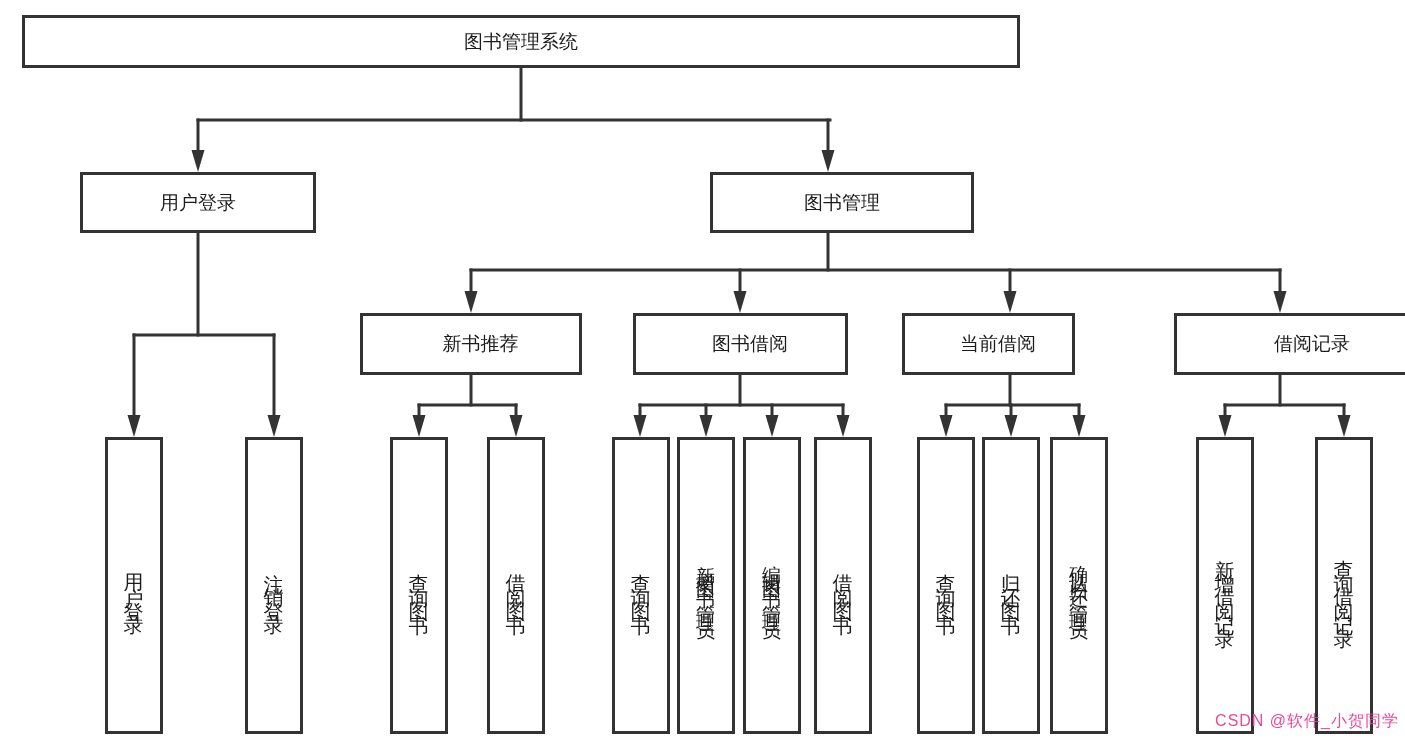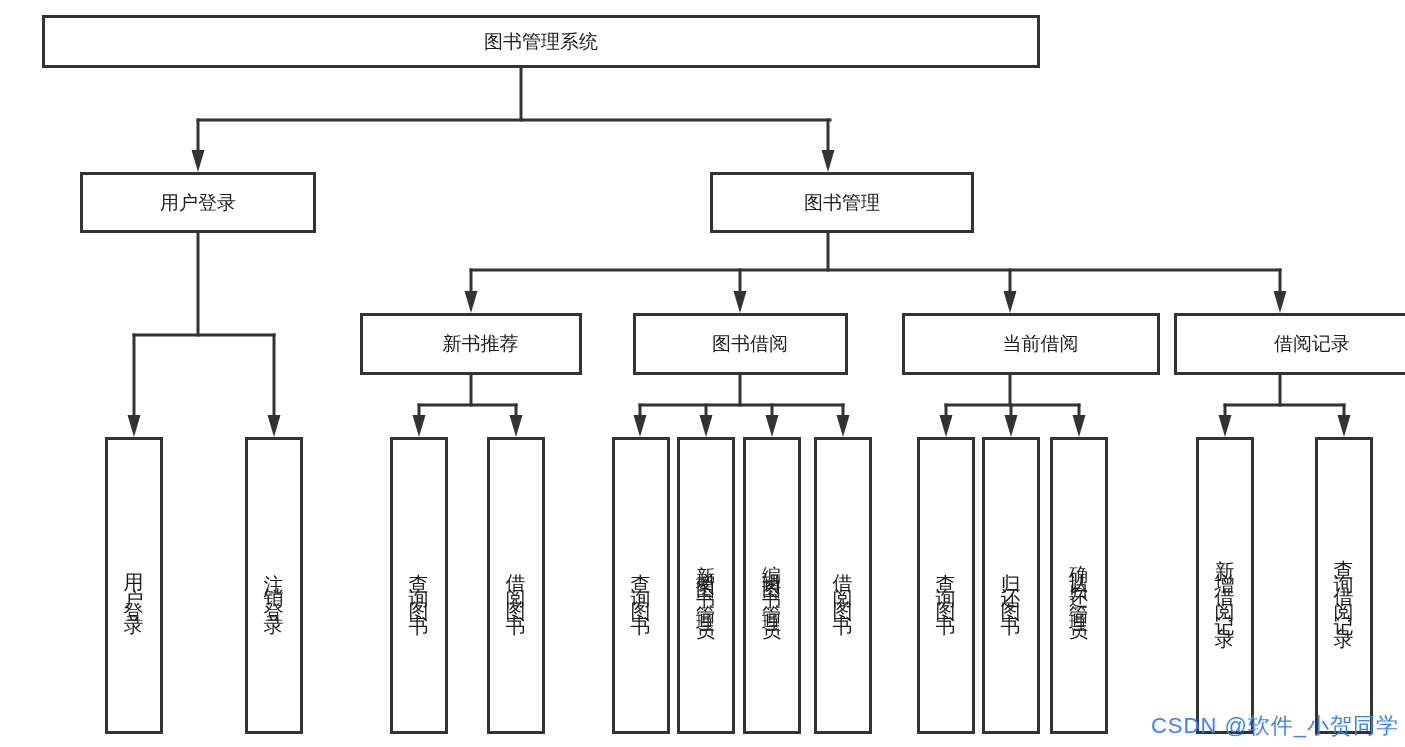--- a/index.html
+++ b/index.html
@@ -11,48 +11,48 @@
   svg.connectors {
     position:absolute; left:0; top:0; width:1405px; height:747px;
     z-index:1; pointer-events:none;
   }
   .node {
     position:absolute; box-sizing:border-box;
     border:3px solid #333333; background:#ffffff;
     display:flex; align-items:center; justify-content:center;
     color:#1c1c1c; z-index:2;
   }
-  .node--root  { left:22px;  top:15px;  width:998px; height:53px; font-size:19px;margin-left:20px; }
+  .node--root  { left:22px;  top:15px;  width:998px; height:53px; font-size:19px; }
   .node--l2a   { left:80px;  top:172px; width:236px; height:61px; font-size:19px; }
   .node--l2b   { left:710px; top:172px; width:264px; height:61px; font-size:19px; }
   .node--l3    { top:313px; height:62px; font-size:19px;padding-left:19px; }
   .node--l3-1  { left:360px;  width:222px; }
   .node--l3-2  { left:633px;  width:215px; }
-  .node--l3-3  { left:902px;  width:258px; }
+  .node--l3-3  { left:902px;  width:173px; }
   .node--l3-4  { left:1174px; width:257px; }
   .leaf {
     position:absolute; box-sizing:border-box; top:437px; width:58px; height:297px;
     border:3px solid #333333; background:#ffffff;
     display:flex; align-items:center; justify-content:center;
     color:#1c1c1c; z-index:2;
   }
   .leaf span {
     writing-mode:vertical-rl; text-orientation:mixed;
     font-size:20px; letter-spacing:14px; line-height:1; white-space:nowrap;
   }
   .leaf--long span { font-size:19px; letter-spacing:8px; }
   .leaf--a1 { left:105px; }  .leaf--a2 { left:245px; }
   .leaf--b1 { left:390px; }  .leaf--b2 { left:487px; }
   .leaf--c1 { left:612px; }  .leaf--c2 { left:677px; }
   .leaf--c3 { left:743px; }  .leaf--c4 { left:814px; }
   .leaf--d1 { left:917px; }  .leaf--d2 { left:982px; }  .leaf--d3 { left:1050px; }
   .leaf--e1 { left:1196px; } .leaf--e2 { left:1315px; }
   .watermark {
     position:absolute; right:6px; top:711px; z-index:5;
-    font-size:22px; color:#3b82f6; letter-spacing:1px; white-space:nowrap;
+    font-size:16px; color:#ec4899; letter-spacing:1px; white-space:nowrap;
   }
   .cline { stroke:#333333; stroke-width:3; stroke-linecap:square; }
   .ahead { fill:#333333; stroke:none; }
 </style>
 </head>
 <body>
 
 <div class="canvas">
 
   <svg class="connectors" viewBox="0 0 1405 747" xmlns="http://www.w3.org/2000/svg">

